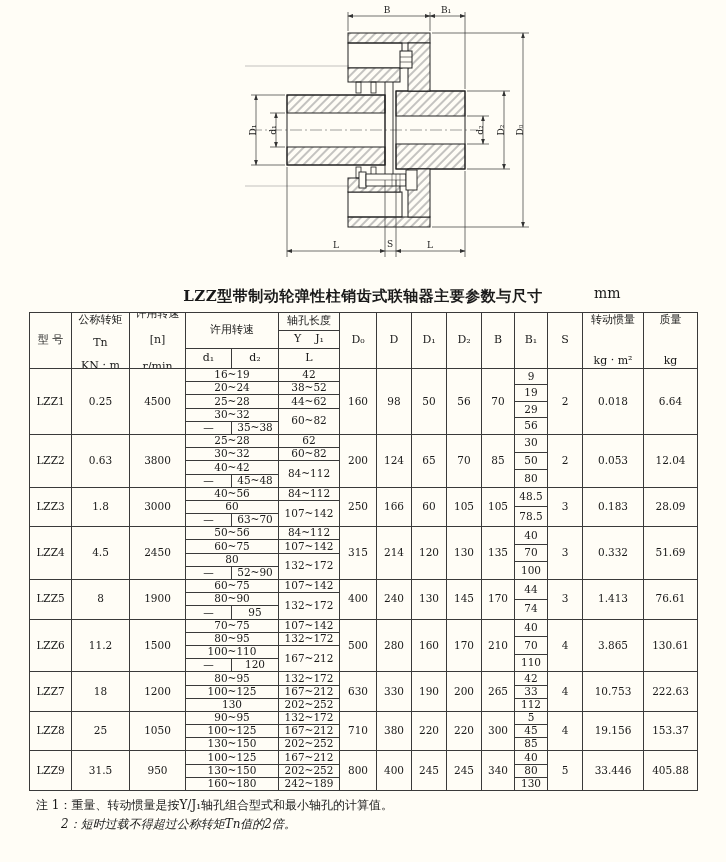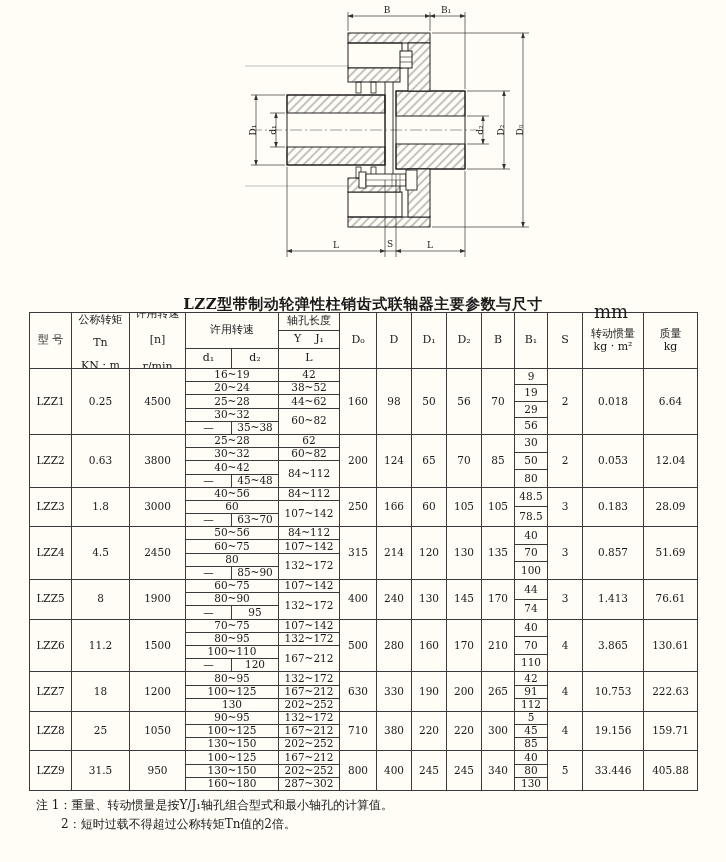--- a/index.html
+++ b/index.html
@@ -5,41 +5,41 @@
   html,body{margin:0;padding:0;}
   body{
     width:726px;height:862px;background:#fffdf6;color:#1a1a1a;
     font-family:"DejaVu Serif","Liberation Serif",serif;
   }
   .sheet{position:relative;width:726px;height:862px;overflow:hidden;}
   svg.drawing{display:block;}
   svg text{font-family:"DejaVu Serif","Liberation Serif",serif;fill:#222;}
 
   .titlebar{position:relative;height:22px;margin-top:1px;}
-  .title{position:absolute;left:50%;top:12px;transform:translateX(-50%);
+  .title{position:absolute;left:50%;top:4px;transform:translateX(-50%);
          font-weight:bold;font-size:15px;letter-spacing:0.5px;white-space:nowrap;}
-  .unit{position:absolute;left:594px;top:18px;font-size:18px;}
+  .unit{position:absolute;left:594px;top:2px;font-size:14px;}
 
   .tablewrap{margin:7px 0 0 29px;}
   table{border-collapse:collapse;table-layout:fixed;width:668px;}
   th,td{border:1px solid #3a3a3a;text-align:center;vertical-align:middle;
         padding:0;font-weight:normal;font-size:10.5px;line-height:1.12;
         overflow:hidden;white-space:nowrap;}
   thead th{font-size:11px;}
   thead tr.hr1{height:18px;} thead tr.hr2{height:18px;} thead tr.hr3{height:20px;}
   tbody tr{height:13.2px;}
-  .stackv{display:flex;flex-direction:column;justify-content:center;height:54px;}
+  .stackv{display:flex;flex-direction:column;justify-content:space-between;height:54px;}
   .b1cell{position:relative;padding:0;}
   .b1stack{position:absolute;top:0;left:0;right:0;bottom:0;display:flex;flex-direction:column;}
   .b1item{flex:1;display:flex;align-items:center;justify-content:center;
           border-bottom:1px solid #3a3a3a;font-size:10.5px;}
   .b1item:last-child{border-bottom:none;}
 
   .notes{margin:5px 0 16px 36px;font-size:12px;line-height:1.55;}
-  .notes .n2{padding-left:25px;}
+  .notes .n2{padding-left:25px;font-style:italic;}
 </style>
 </head>
 <body>
 
 <div class="sheet">
 
   <svg class="drawing" width="726" height="282" viewBox="0 0 726 282">
     <defs>
       <pattern id="h" patternUnits="userSpaceOnUse" width="6" height="6" patternTransform="rotate(45)">
         <rect width="6" height="6" fill="#fffdf6"></rect>
@@ -342,34 +342,34 @@
             <td rowspan="4">130</td>
             <td rowspan="4">135</td>
             <td rowspan="4" class="b1cell">
               <div class="b1stack">
                 <div class="b1item">40</div>
                 <div class="b1item">70</div>
                 <div class="b1item">100</div>
               </div>
             </td>
             <td rowspan="4">3</td>
-            <td rowspan="4">0.857</td>
+            <td rowspan="4">0.332</td>
             <td rowspan="4">51.69</td>
           </tr>
           <tr>
             <td colspan="2">60~75</td>
             <td rowspan="1">107~142</td>
           </tr>
           <tr>
             <td colspan="2">80</td>
             <td rowspan="2">132~172</td>
           </tr>
           <tr>
             <td>—</td>
-            <td>85~90</td>
+            <td>52~90</td>
           </tr>
           <tr>
             <td rowspan="3">LZZ5</td>
             <td rowspan="3">8</td>
             <td rowspan="3">1900</td>
             <td colspan="2">60~75</td>
             <td rowspan="1">107~142</td>
             <td rowspan="3">400</td>
             <td rowspan="3">240</td>
             <td rowspan="3">130</td>
@@ -434,21 +434,21 @@
             <td colspan="2">80~95</td>
             <td rowspan="1">132~172</td>
             <td rowspan="3">630</td>
             <td rowspan="3">330</td>
             <td rowspan="3">190</td>
             <td rowspan="3">200</td>
             <td rowspan="3">265</td>
             <td rowspan="3" class="b1cell">
               <div class="b1stack">
                 <div class="b1item">42</div>
-                <div class="b1item">91</div>
+                <div class="b1item">33</div>
                 <div class="b1item">112</div>
               </div>
             </td>
             <td rowspan="3">4</td>
             <td rowspan="3">10.753</td>
             <td rowspan="3">222.63</td>
           </tr>
           <tr>
             <td colspan="2">100~125</td>
             <td rowspan="1">167~212</td>
@@ -470,21 +470,21 @@
             <td rowspan="3">300</td>
             <td rowspan="3" class="b1cell">
               <div class="b1stack">
                 <div class="b1item">5</div>
                 <div class="b1item">45</div>
                 <div class="b1item">85</div>
               </div>
             </td>
             <td rowspan="3">4</td>
             <td rowspan="3">19.156</td>
-            <td rowspan="3">159.71</td>
+            <td rowspan="3">153.37</td>
           </tr>
           <tr>
             <td colspan="2">100~125</td>
             <td rowspan="1">167~212</td>
           </tr>
           <tr>
             <td colspan="2">130~150</td>
             <td rowspan="1">202~252</td>
           </tr>
           <tr>
@@ -508,21 +508,21 @@
             <td rowspan="3">5</td>
             <td rowspan="3">33.446</td>
             <td rowspan="3">405.88</td>
           </tr>
           <tr>
             <td colspan="2">130~150</td>
             <td rowspan="1">202~252</td>
           </tr>
           <tr>
             <td colspan="2">160~180</td>
-            <td rowspan="1">287~302</td>
+            <td rowspan="1">242~189</td>
           </tr>
         </tbody>
     </table>
   </div>
 
   <div class="notes">
     <div class="n1">注 1：重量、转动惯量是按Y/J₁轴孔组合型式和最小轴孔的计算值。</div>
     <div class="n2">2：短时过载不得超过公称转矩Tn值的2倍。</div>
   </div>
 

